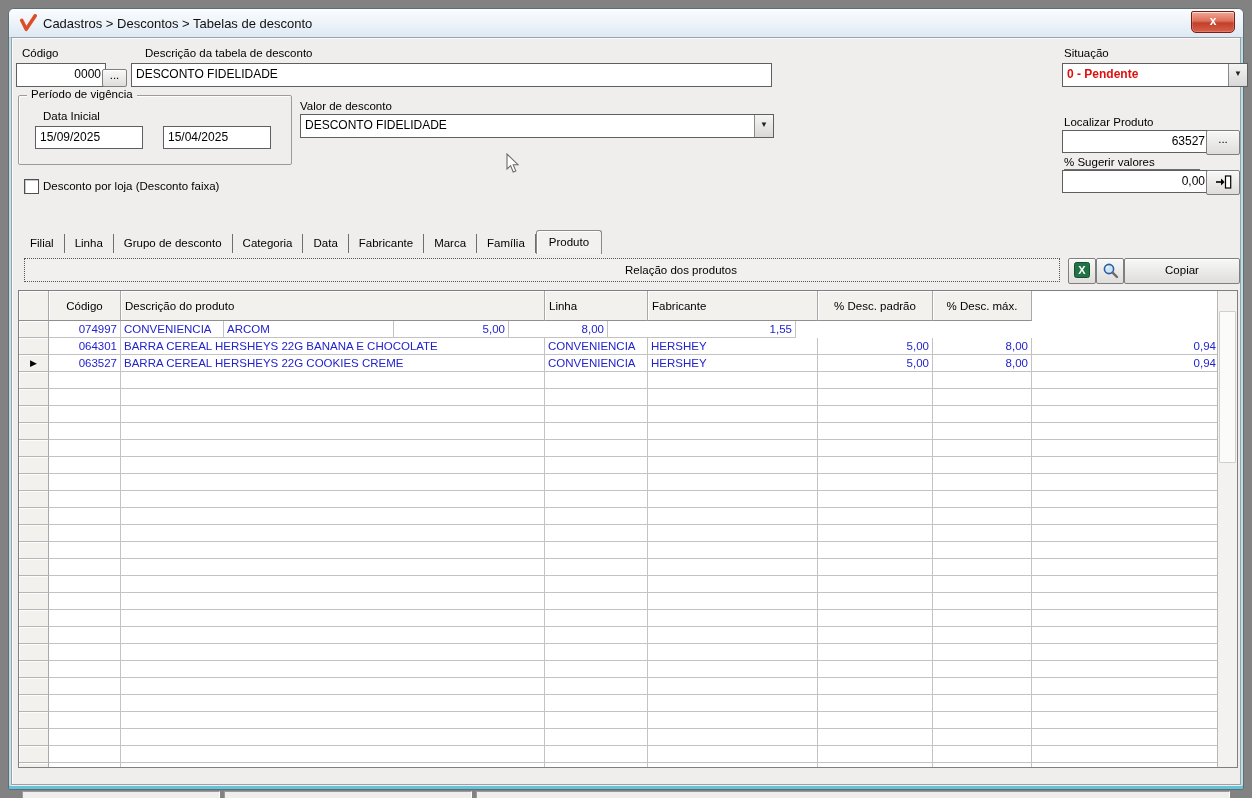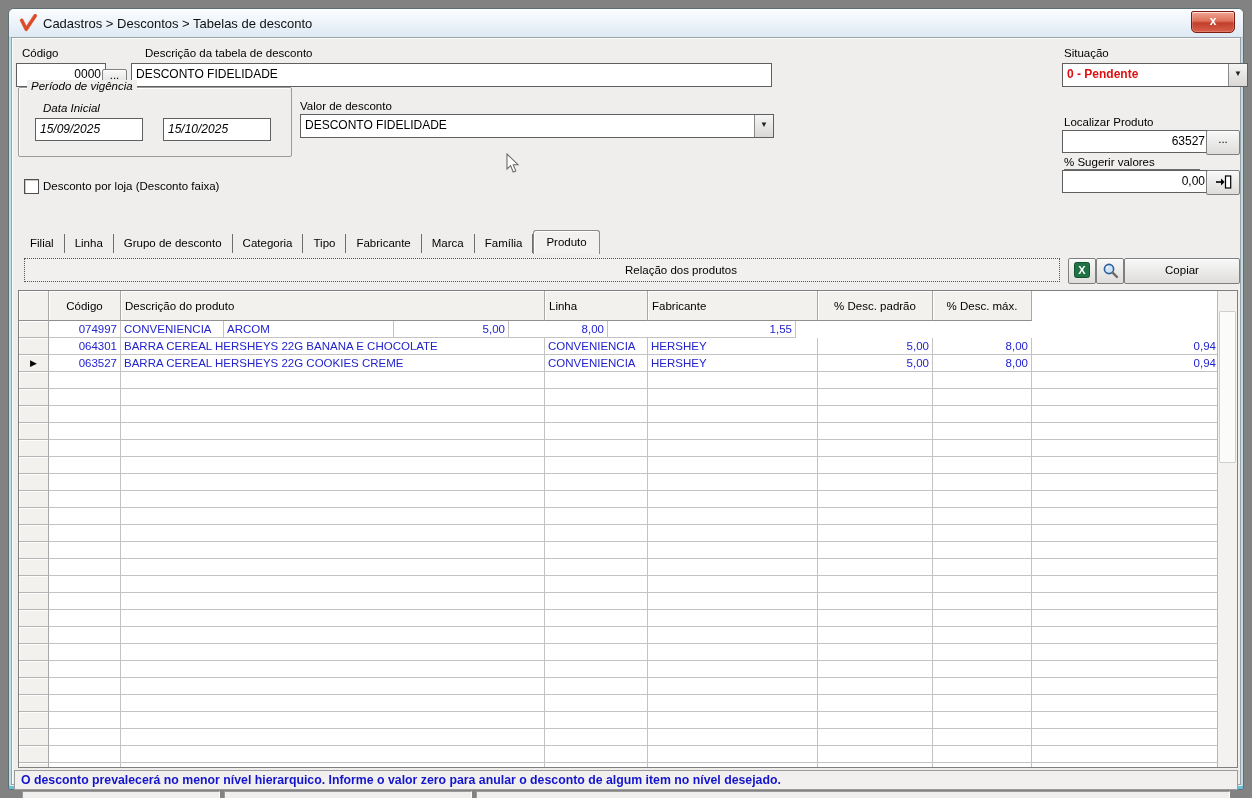--- a/index.html
+++ b/index.html
@@ -162,26 +162,26 @@
 
     <span class="lbl" style="left:127px;top:9px;padding-left:6px;">Descrição da tabela de desconto</span>
     <div class="tbox" style="left:119px;top:25px;width:631px;height:22px;">DESCONTO FIDELIDADE</div>
 
     <span class="lbl" style="left:1052px;top:9px;">Situação</span>
     <div class="combo" style="left:1050px;top:25px;width:176px;height:22px;">
       <span class="situacao-value">0 - Pendente</span>
       <div class="arrow-btn">▼</div>
     </div>
 
-    <div class="groupbox" style="left:6px;top:49px;width:272px;height:68px;font-style:italic;">
+    <div class="groupbox" style="left:6px;top:57px;width:272px;height:68px;">
       <span class="legend">Período de vigência</span>
       <span class="lbl" style="left:24px;top:14px;">Data Inicial</span>
       <span class="lbl" style="left:152px;top:14px;margin-top:18px;">Data Final</span>
       <div class="tbox" style="left:16px;top:30px;width:98px;height:21px;">15/09/2025</div>
-      <div class="tbox" style="left:144px;top:30px;width:98px;height:21px;">15/10/2025</div>
+      <div class="tbox" style="left:144px;top:30px;width:98px;height:21px;">15/04/2025</div>
     </div>
 
     <span class="lbl" style="left:288px;top:62px;">Valor de desconto</span>
     <div class="combo" style="left:288px;top:76px;width:464px;height:22px;">
       <span>DESCONTO FIDELIDADE</span>
       <div class="arrow-btn">▼</div>
     </div>
 
     <span class="lbl" style="left:1052px;top:78px;">Localizar Produto</span>
     <div class="tbox right" style="left:1050px;top:92px;width:138px;height:21px;">63527</div>
@@ -198,21 +198,21 @@
     </div>
 
     <div class="checkbox" style="left:12px;top:141px;"></div>
     <span class="lbl" style="left:31px;top:142px;">Desconto por loja (Desconto faixa)</span>
 
     <div class="tab-strip">
         <div class="tab">Filial</div>
         <div class="tab">Linha</div>
         <div class="tab">Grupo de desconto</div>
         <div class="tab">Categoria</div>
-        <div class="tab">Tipo</div>
+        <div class="tab">Data</div>
         <div class="tab">Fabricante</div>
         <div class="tab">Marca</div>
         <div class="tab">Família</div>
         <div class="tab active">Produto</div>
       </div>
 
     <div class="relacao-bar">
       <span class="relacao-text">Relação dos produtos</span>
     </div>
     <div class="btn icon-btn" style="left:1056px;top:220px;">
@@ -509,23 +509,20 @@
             <div class="g-cell" style="width: 115px; text-align: right;"></div>
             <div class="g-cell" style="width: 99px; text-align: right;"></div>
             <div class="g-cell" style="width: 188px; text-align: right;"></div>
           </div>
         </div>
       <div class="vscroll">
         <div class="thumb"></div>
       </div>
     </div>
 
-    <div class="hint-bar">
-      <span>O desconto prevalecerá no menor nível hierarquico. Informe o valor zero para anular o desconto de algum item no nível desejado.</span>
-    </div>
 
     <div class="statusbar">
       <div class="status-panel" style="left:8px;width:198px;"></div>
       <div class="status-panel" style="left:210px;width:248px;"></div>
       <div class="status-panel" style="left:462px;right:8px;"></div>
     </div>
 
   </div>
 </div>
 

